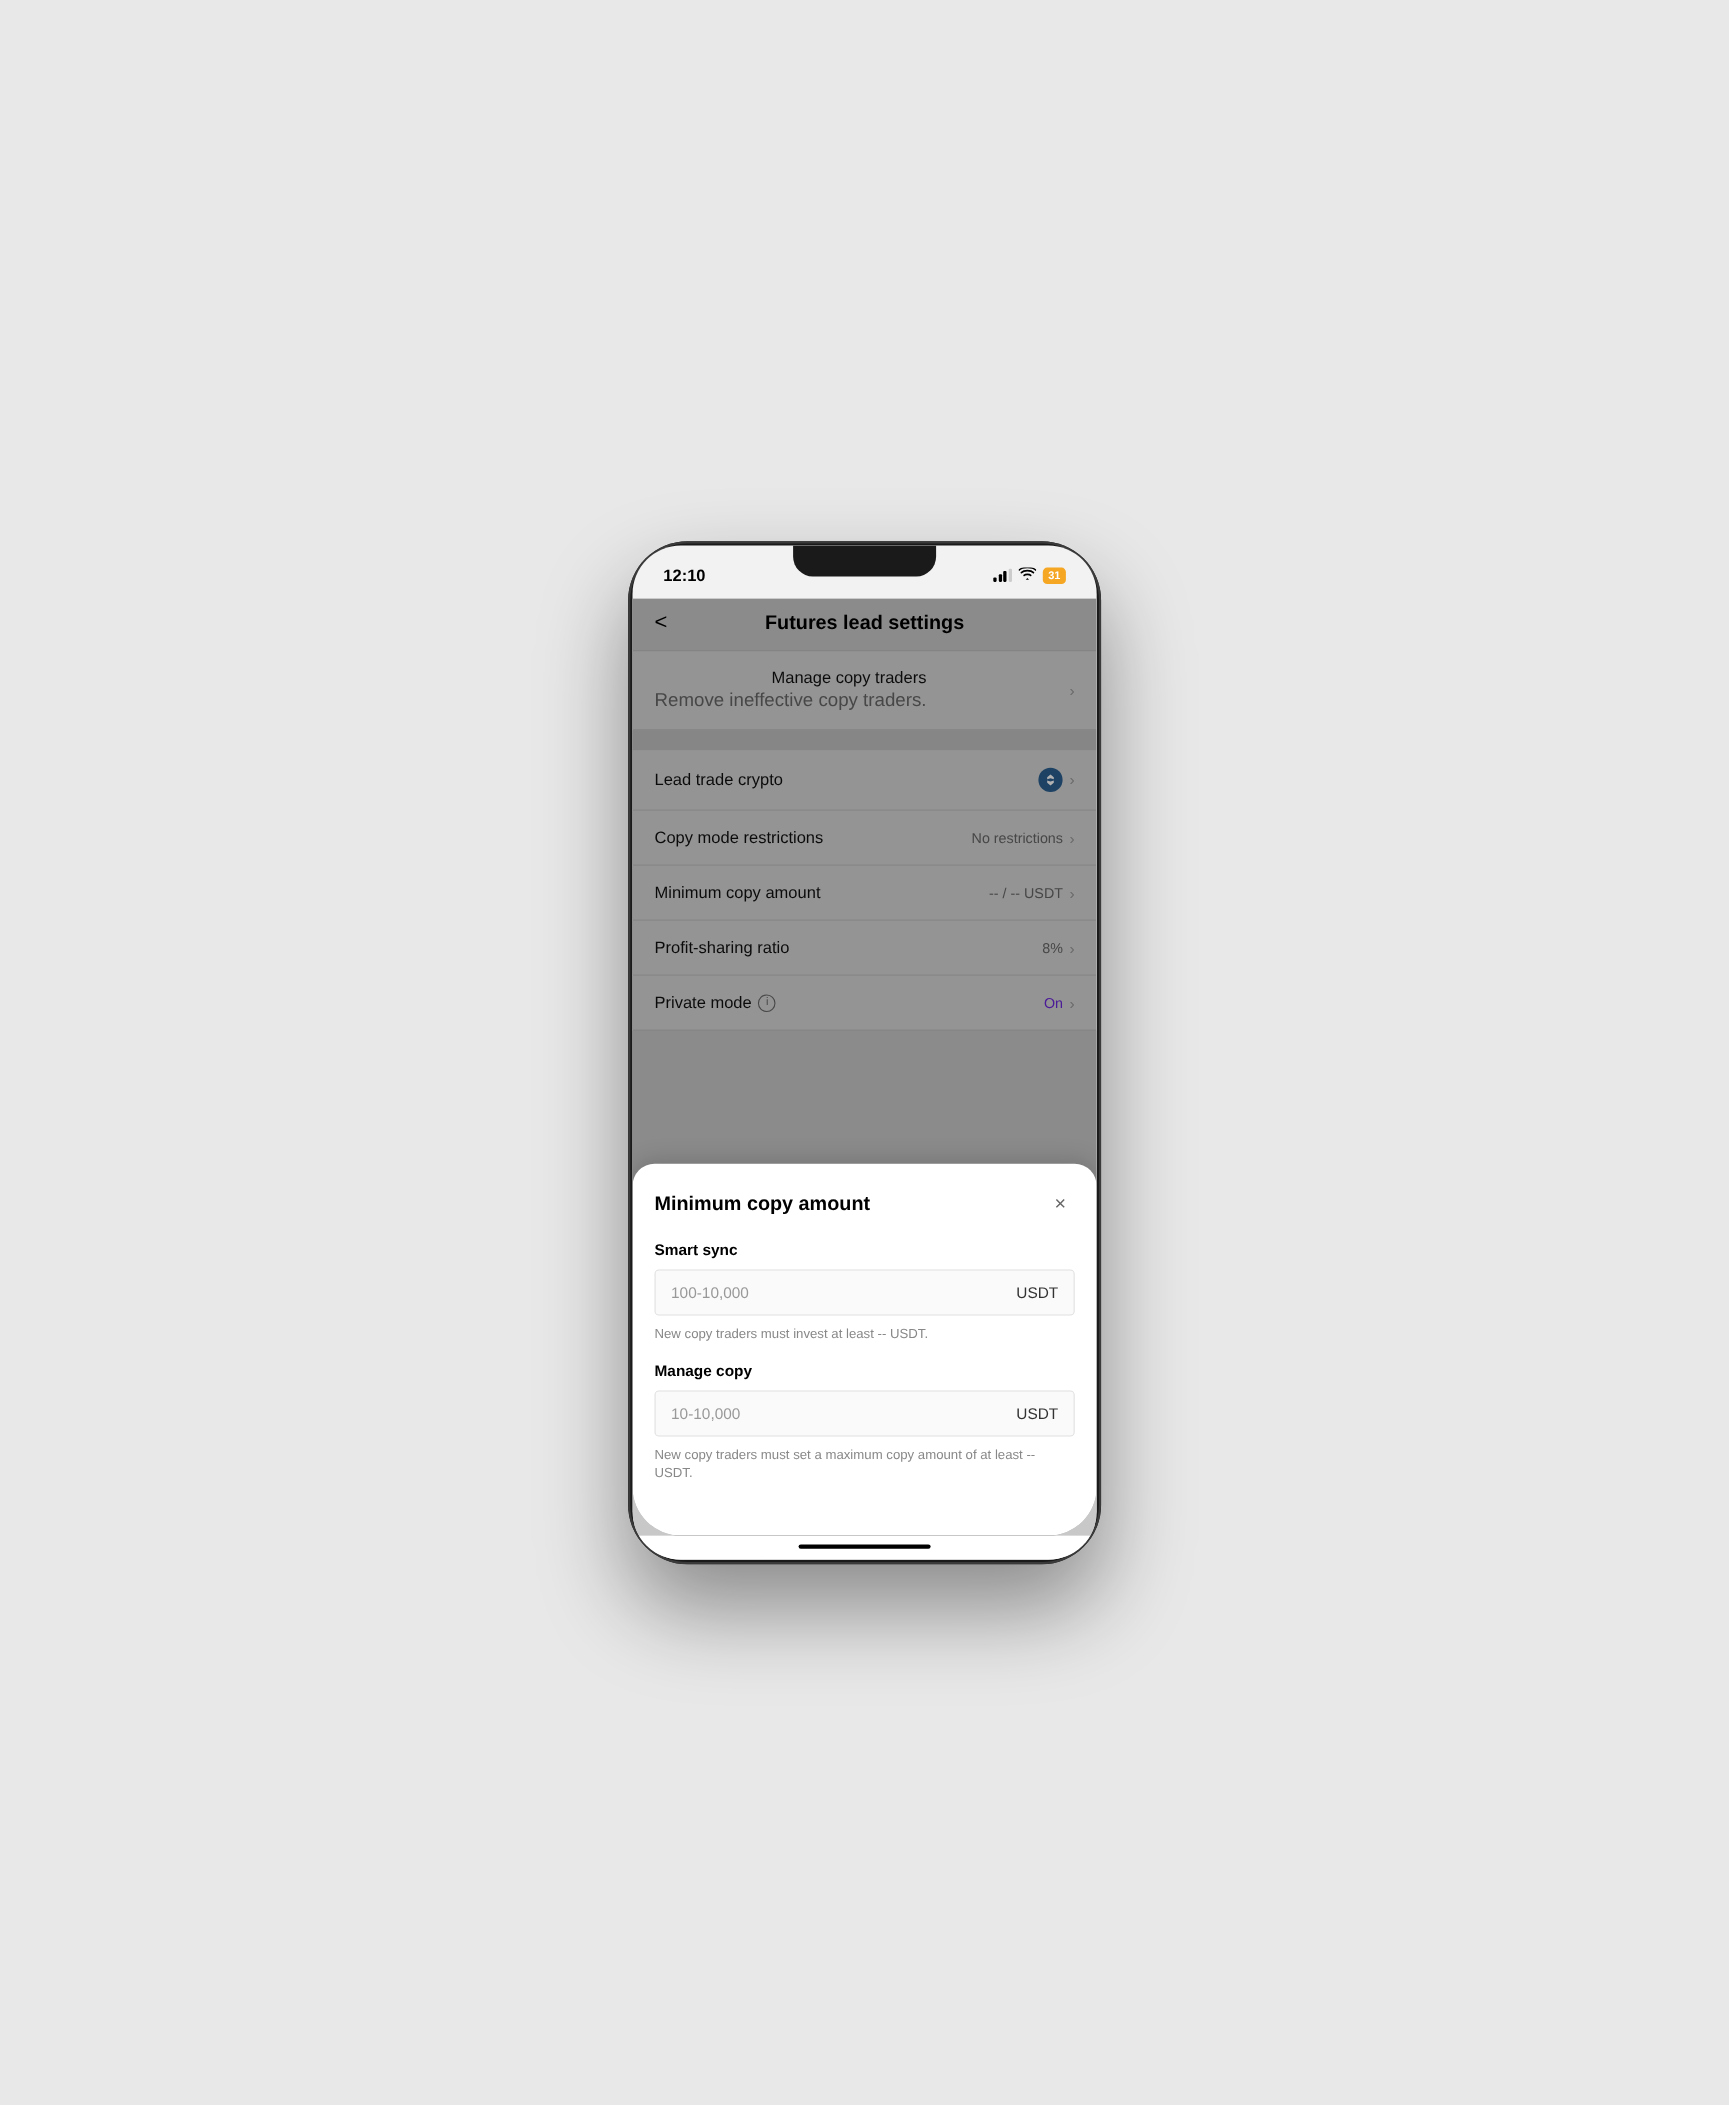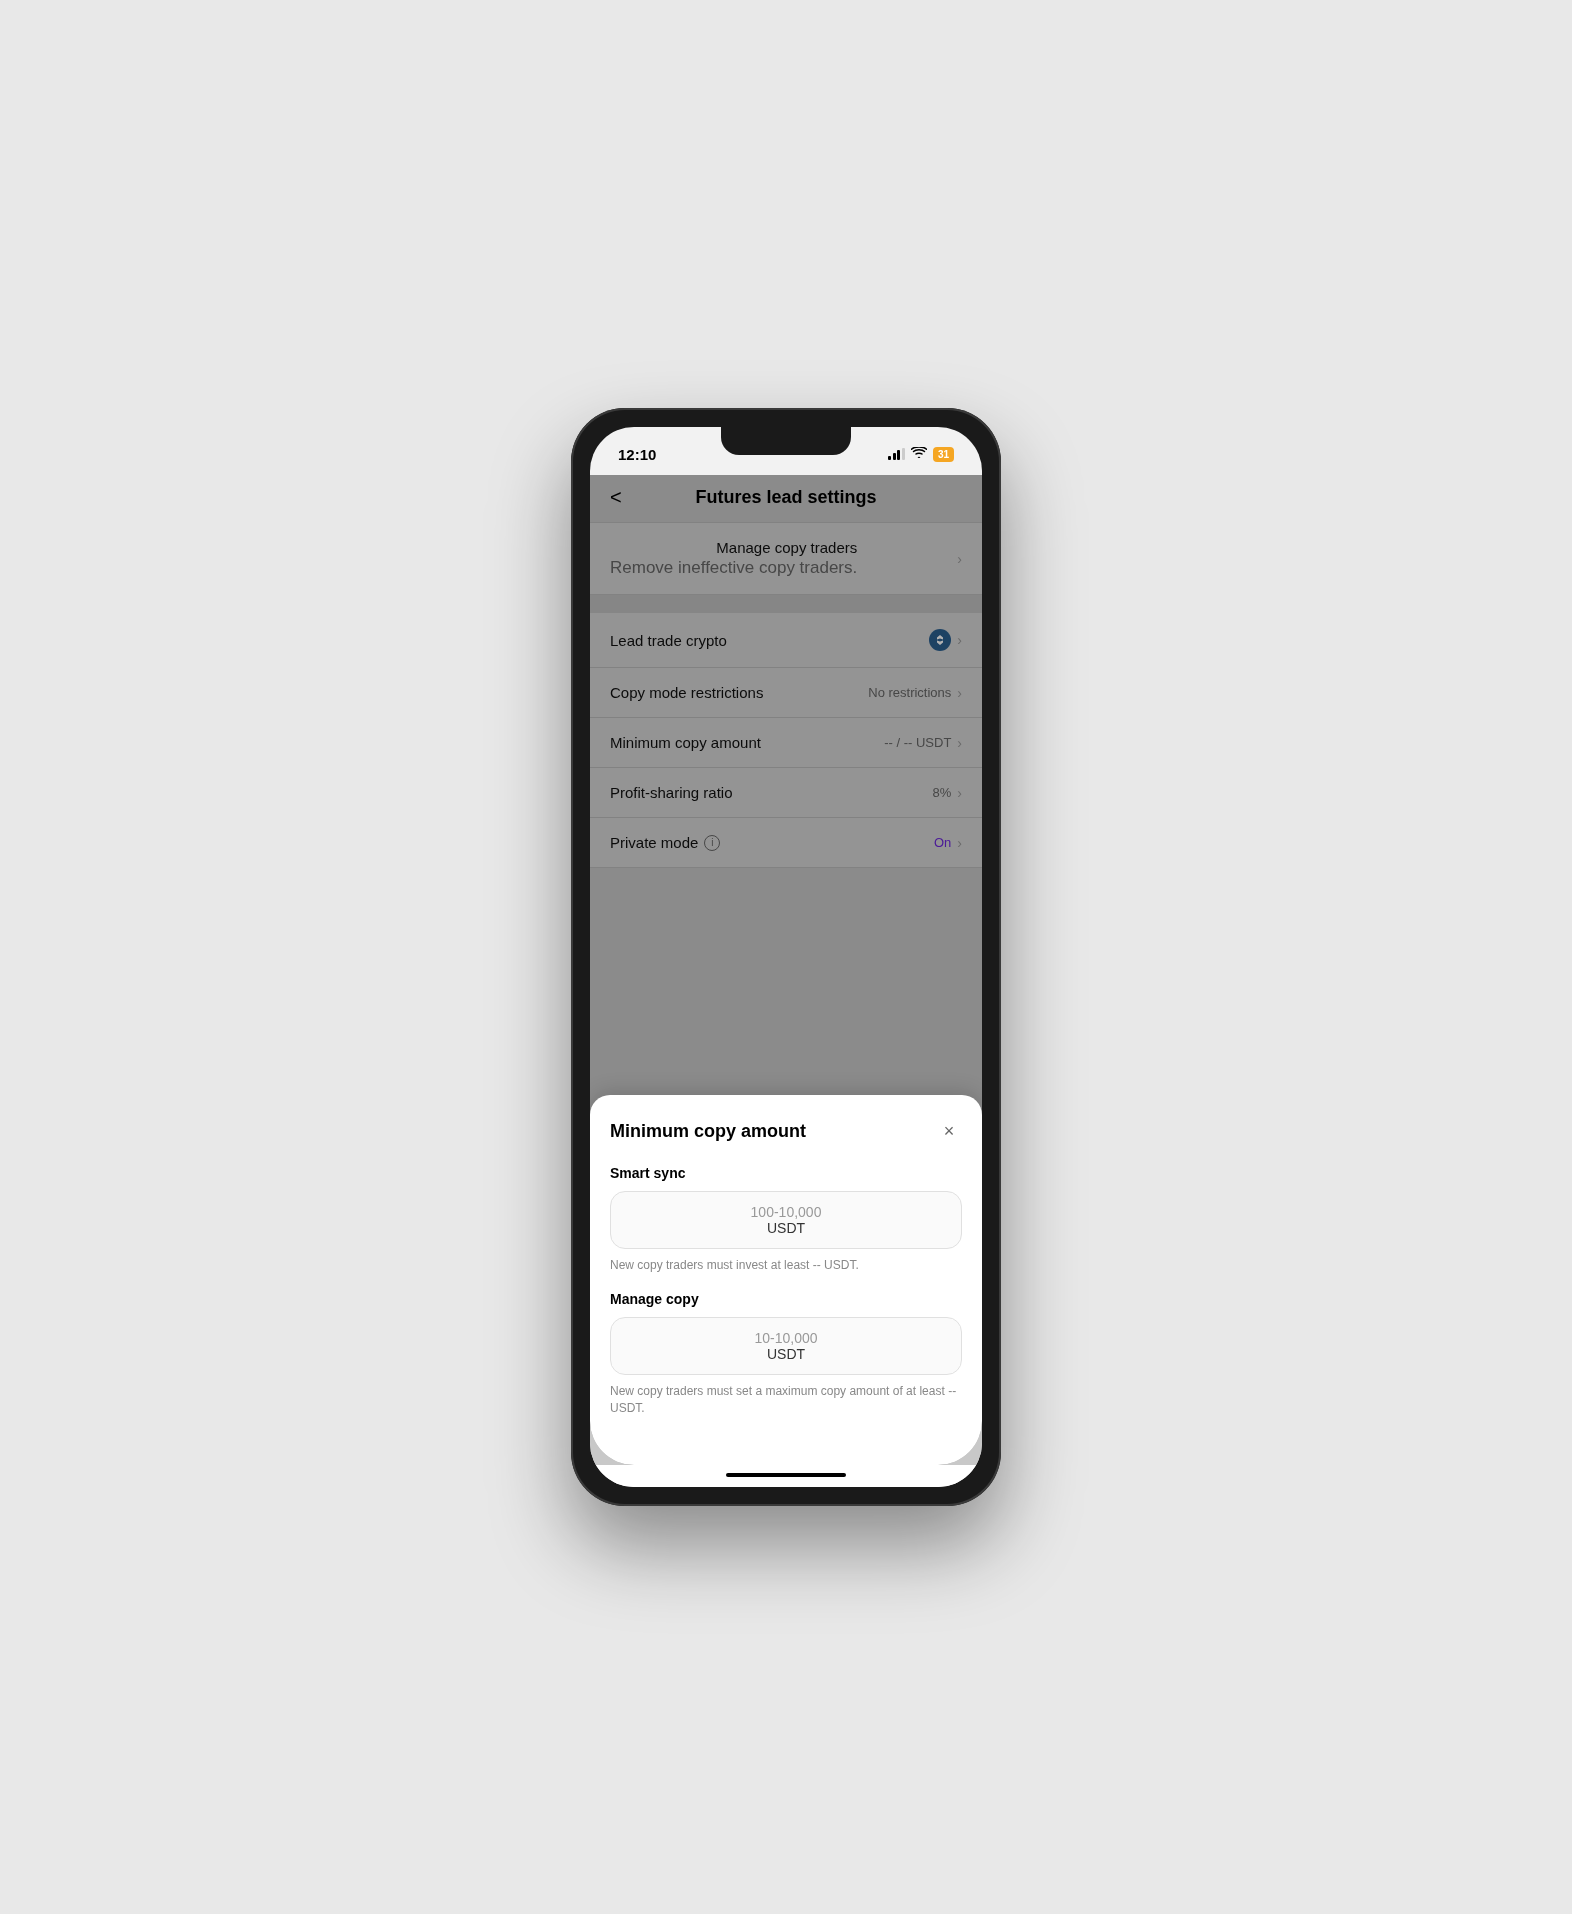--- a/index.html
+++ b/index.html
@@ -6,24 +6,24 @@
     body {
       background: #e8e8e8;
       display: flex;
       justify-content: center;
       align-items: center;
       min-height: 100vh;
       font-family: -apple-system, BlinkMacSystemFont, 'SF Pro Display', 'Helvetica Neue', sans-serif;
     }
     .phone-outer {
       width: 430px;
-      height: 1098px;
+      height: 930px;
       background: #1a1a1a;
       border-radius: 54px;
-      padding: 19px;
+      padding: 4px;
       position: relative;
       box-shadow: 0 40px 80px rgba(0,0,0,0.4), inset 0 0 0 2px #3a3a3a;
     }
     .phone-inner {
       width: 100%;
       height: 100%;
       background: #f2f2f2;
       border-radius: 44px;
       overflow: hidden;
       position: relative;
@@ -224,25 +224,24 @@
     .section-label {
       font-size: 14px;
       font-weight: 600;
       color: #000;
       margin-bottom: 10px;
     }
     .input-row {
       display: flex;
       align-items: center;
       border: 1px solid #e0e0e0;
-      border-radius: 15px;
+      border-radius: 4px;
       padding: 12px 14px;
       background: #fafafa;
       margin-bottom: 8px;
-      flex-direction: column;
     }
     .input-placeholder {
       flex: 1;
       font-size: 14px;
       color: #999;
     }
     .input-currency {
       font-size: 14px;
       color: #333;
       font-weight: 500;

